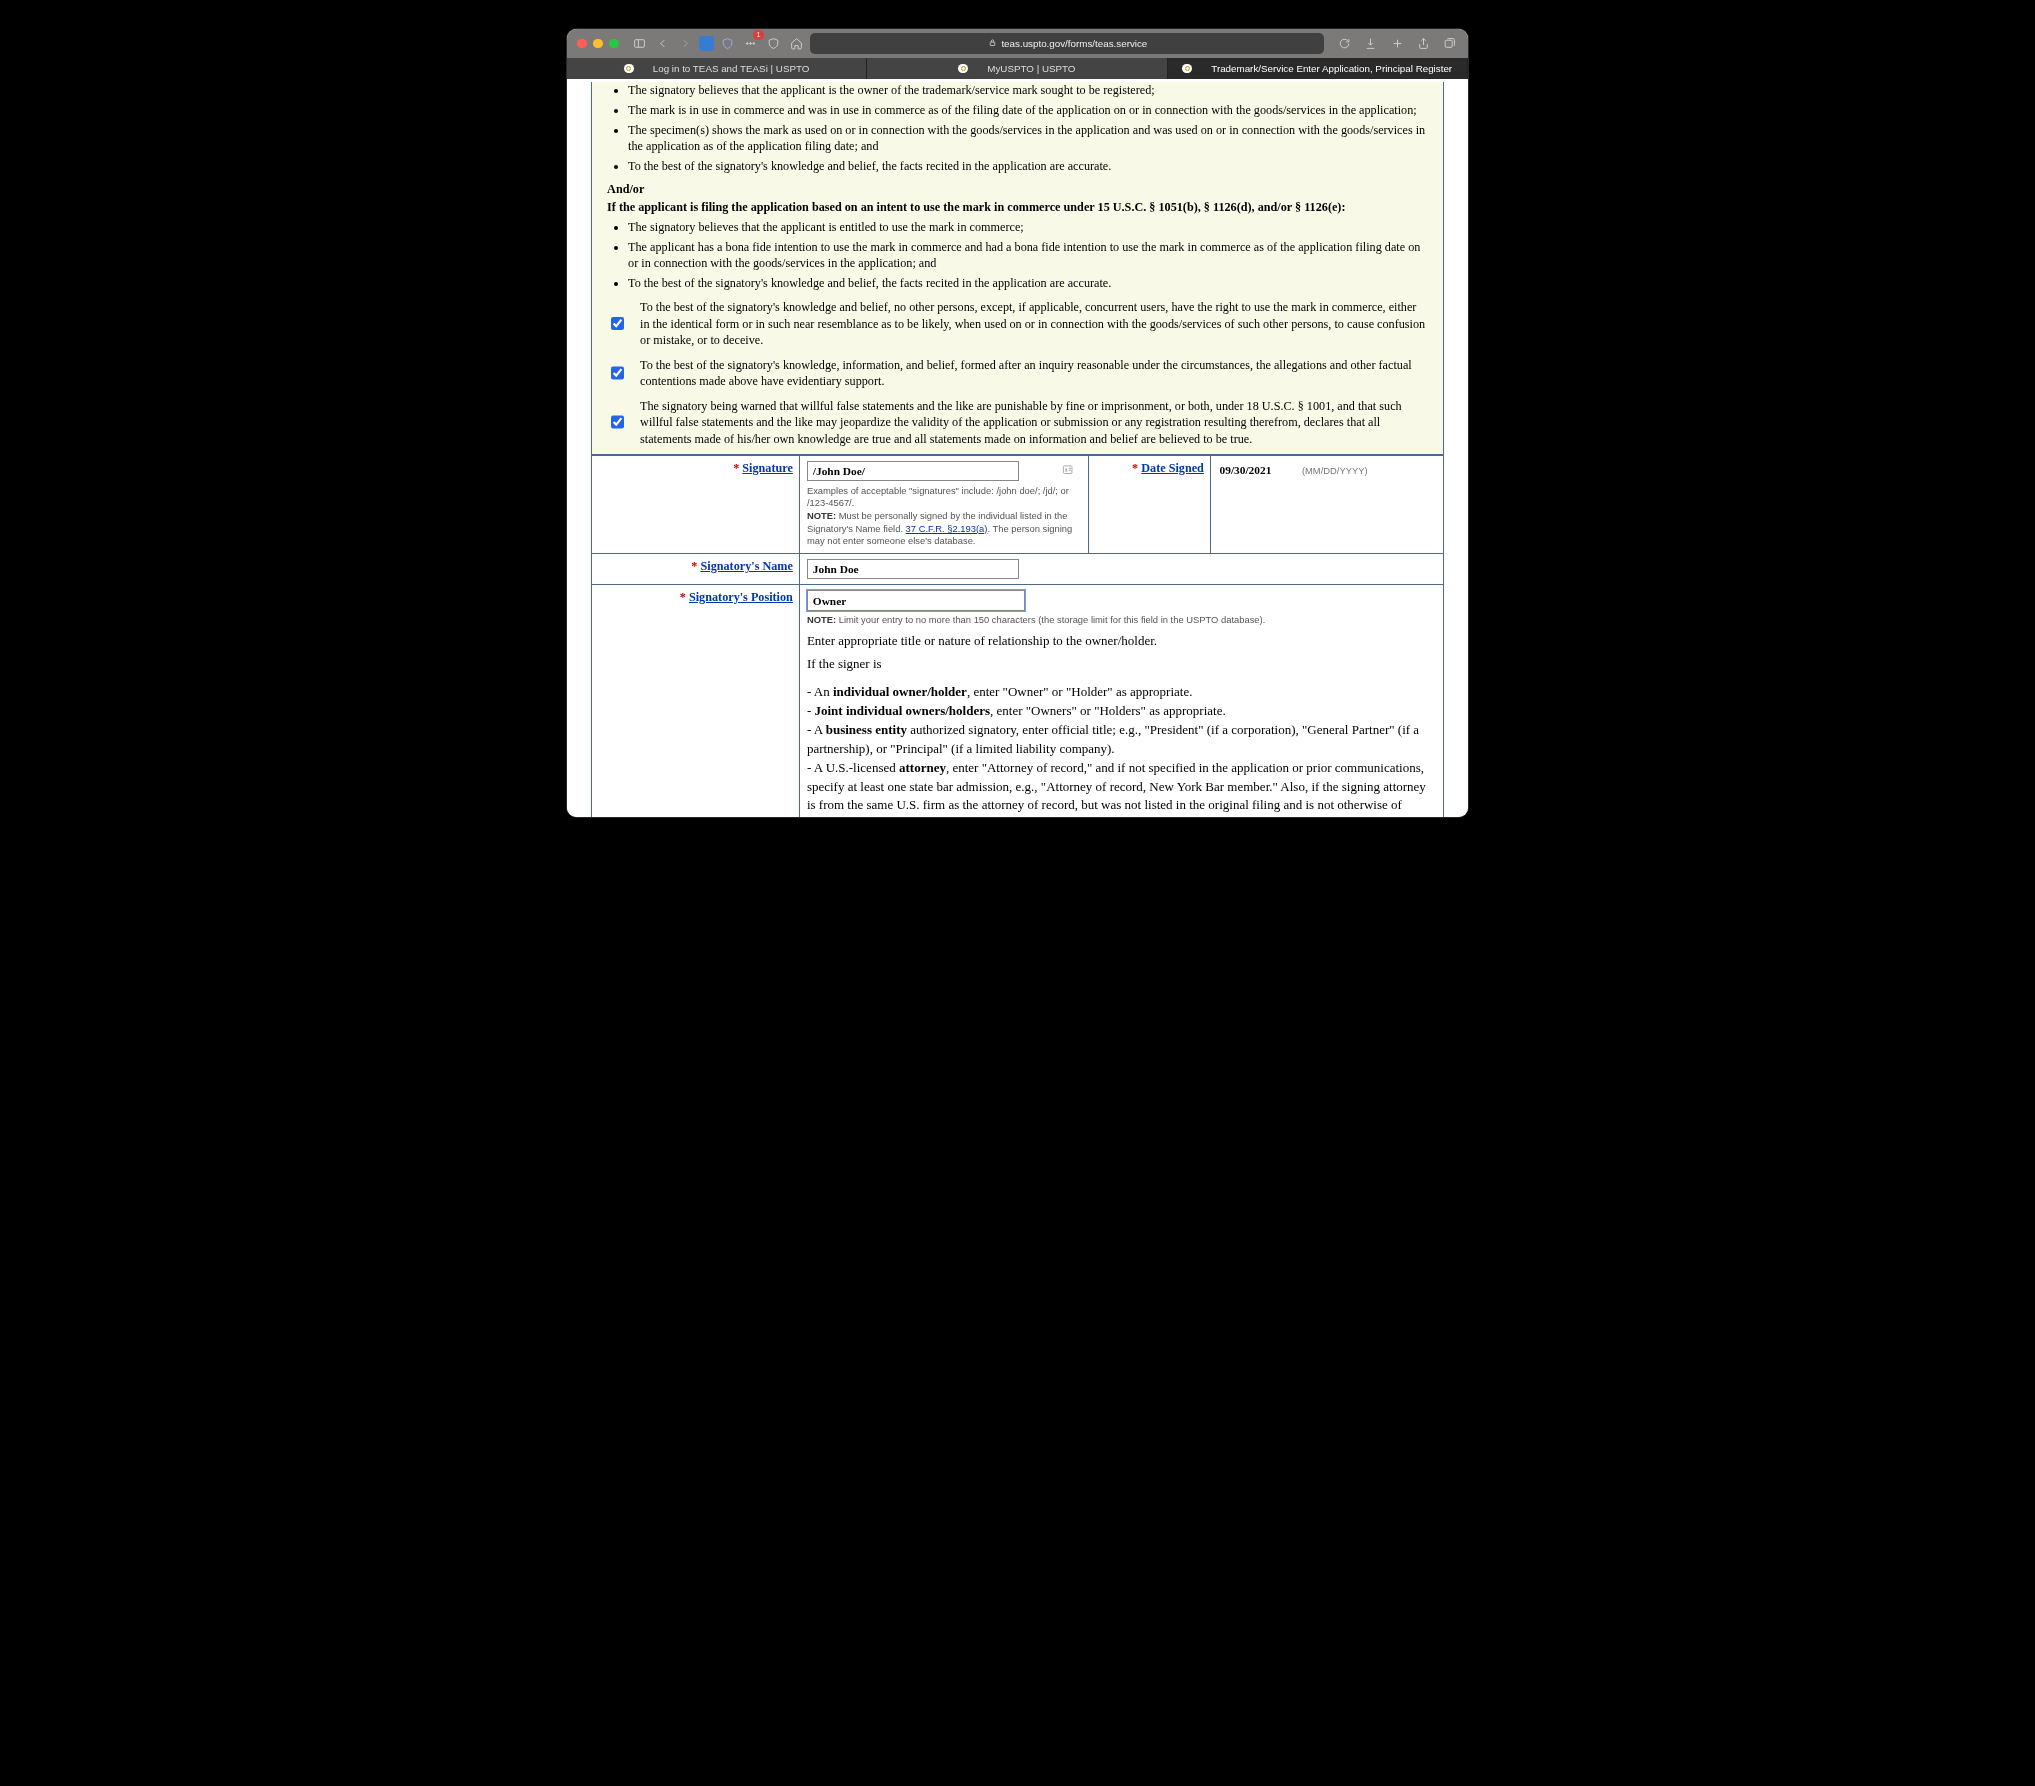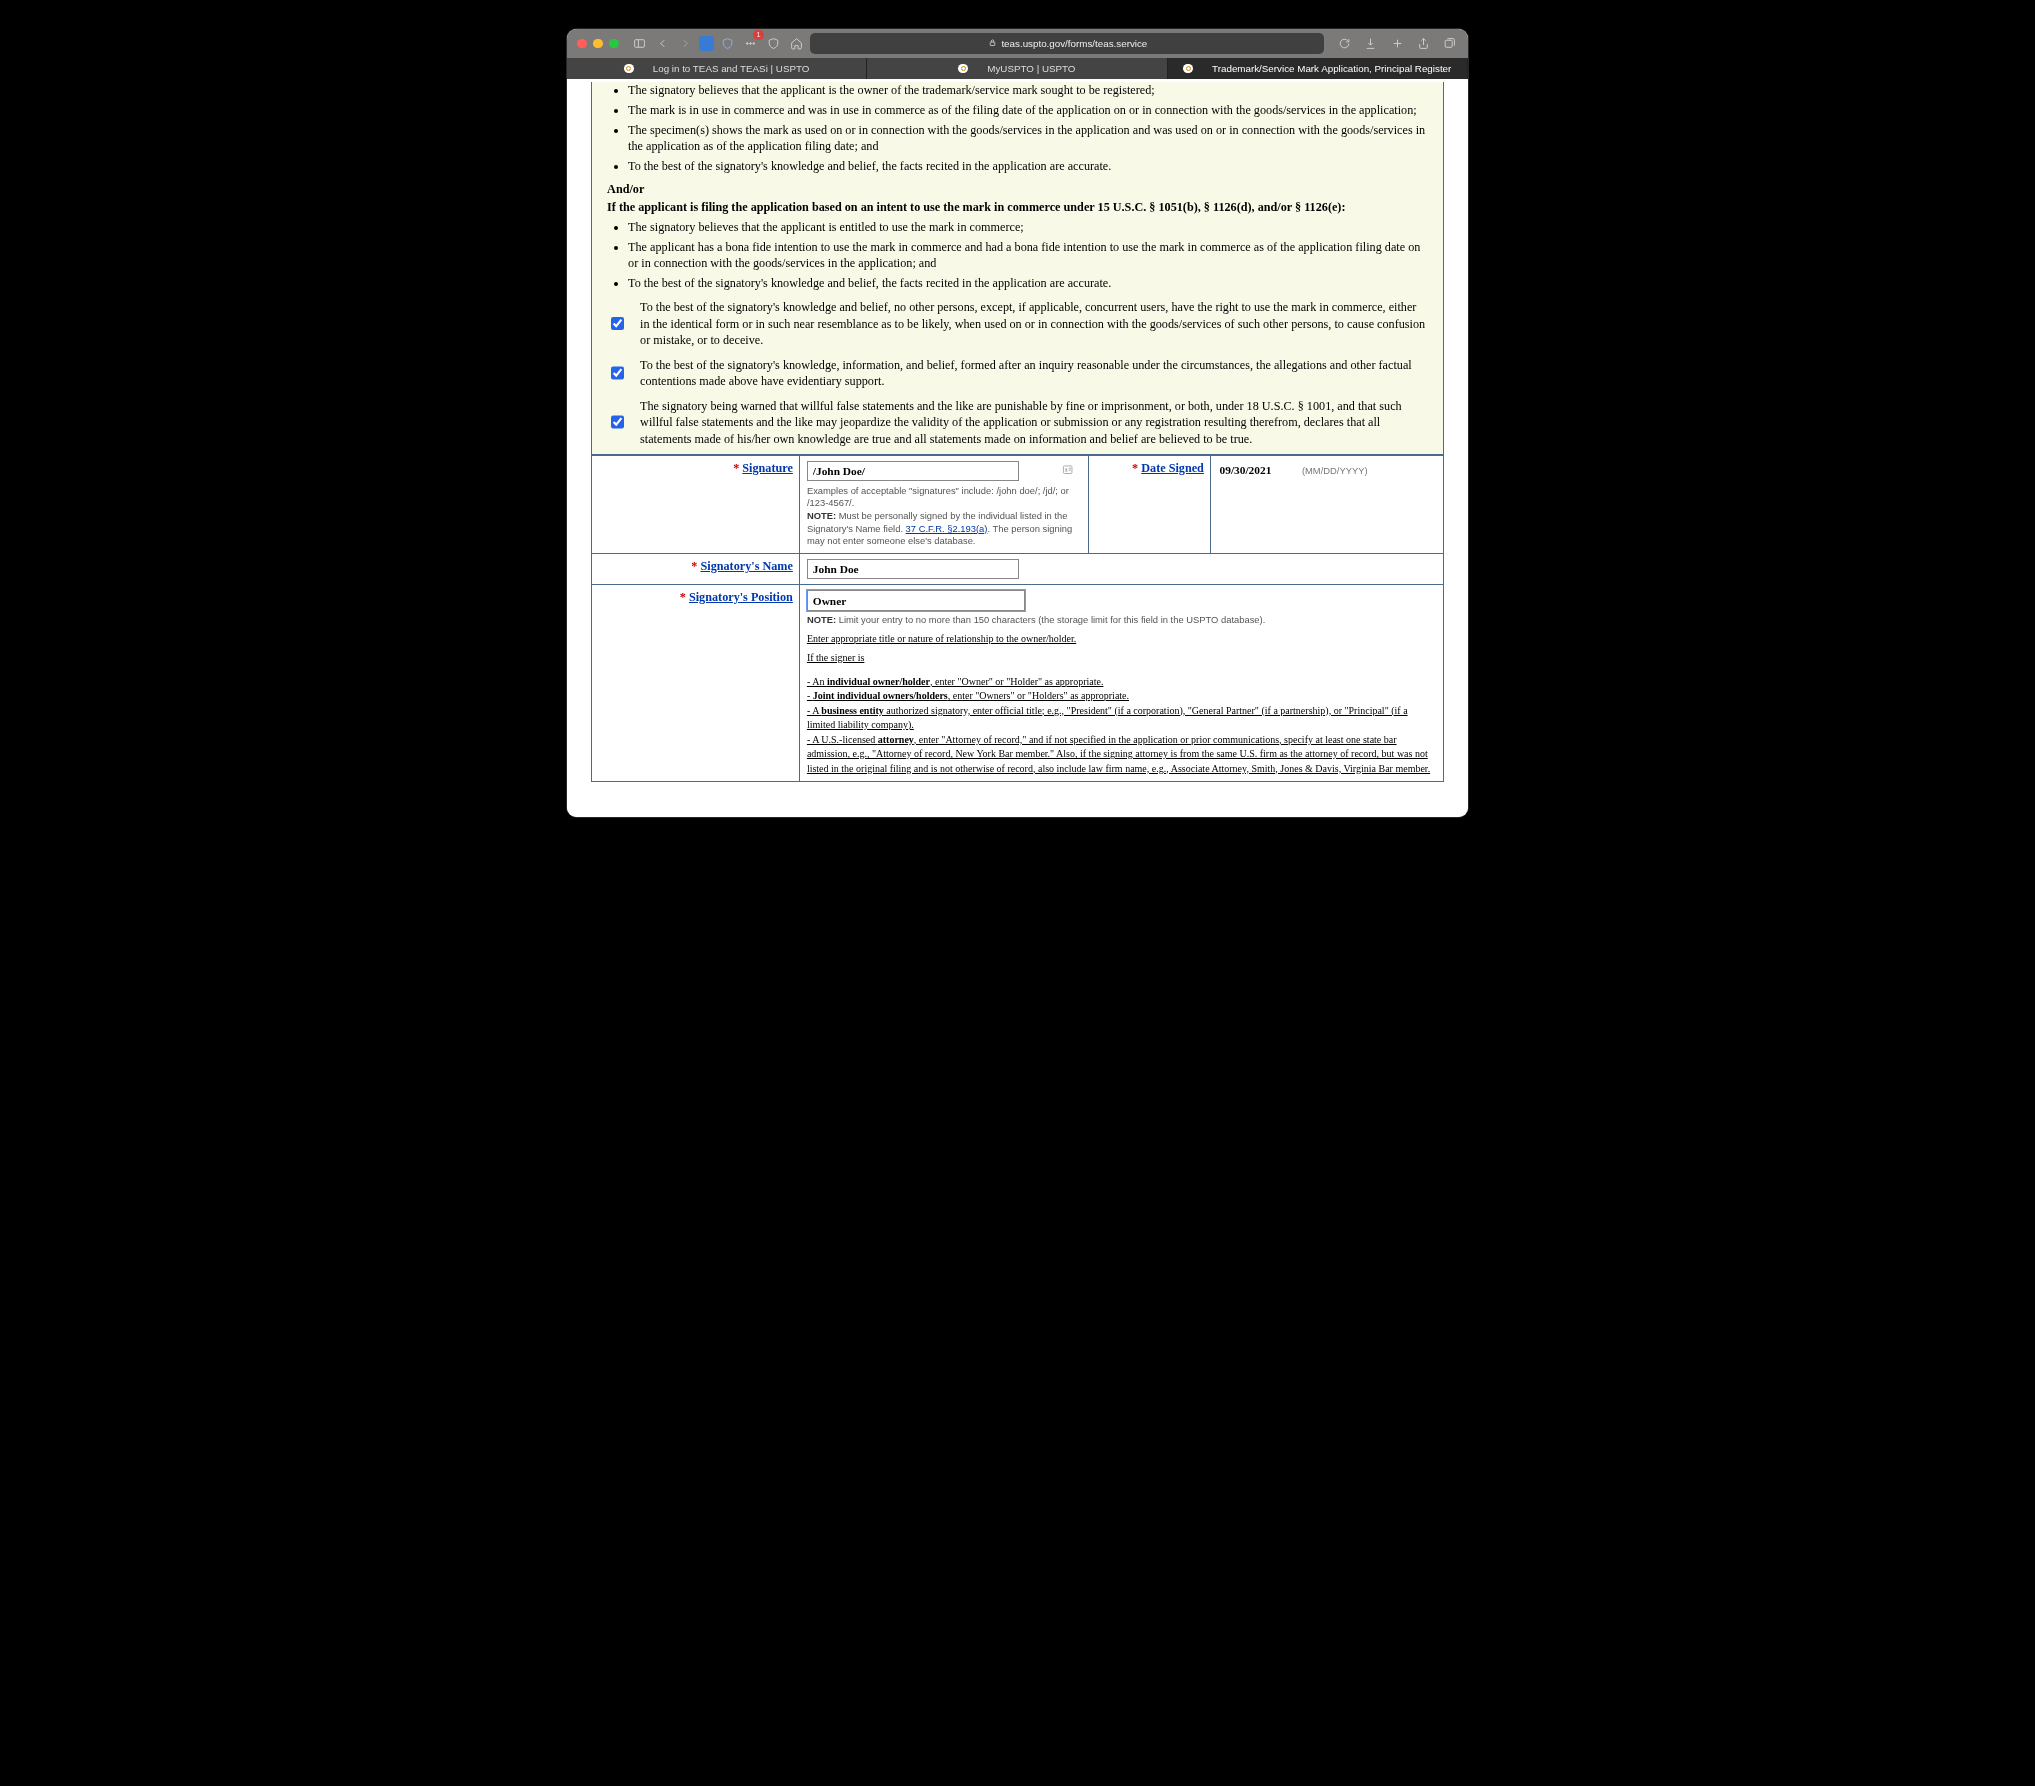--- a/index.html
+++ b/index.html
@@ -45,21 +45,21 @@
   a.l { color:var(--link); text-decoration:underline; }
   .smallnote { font-family:Arial, sans-serif; font-size:9.4px; color:#555; line-height:1.35; margin-top:3.3px; }
   .smallnote b { color:#333; }
   input.txt, input.date { font-family:inherit; font-size:11.4px;font-weight:bold; }
   input.txt { width:212px; padding:3.3px 4.9px; border:0.8px solid #888; }
   input.wide { width:218px; outline:1.6px solid #6aa1ff; outline-offset:0; }
   input.date { width:70px; border:none; padding:3.3px 1.6px; }
   .datefmt { color:#777; font-family:Arial,sans-serif; font-size:9.4px; margin-left:11px; }
   .contacticon { float:right; color:#999; display:inline-block; width:14.7px; }
 
-  .instr { font-size:10px; line-height:1.45;text-decoration:underline; }
+  .instr { font-size:13px; line-height:1.45; }
   .instr p{margin:4.9px 0;}
 </style>
 </head>
 <body>
 
 <div class="stage">
  <div class="window">
 
   <div class="toolbar">
     <div class="traffic">
@@ -148,21 +148,21 @@
     <div class="tab">
           <span class="favicon"></span>
           <span>Log in to TEAS and TEASi | USPTO</span>
         </div>
     <div class="tab">
           <span class="favicon"></span>
           <span>MyUSPTO | USPTO</span>
         </div>
     <div class="tab active">
           <span class="favicon"></span>
-          <span>Trademark/Service Mark Application, Principal Register</span>
+          <span>Trademark/Service Enter Application, Principal Register</span>
         </div>
   </div>
 
   <div class="page">
    <div class="page-inner">
 
     <div class="lemon">
       <ul>
         <li>The signatory believes that the applicant is the owner of the trademark/service mark sought to be registered;</li>
         <li>The mark is in use in commerce and was in use in commerce as of the filing date of the application on or in connection with the goods/services in the application;</li>

